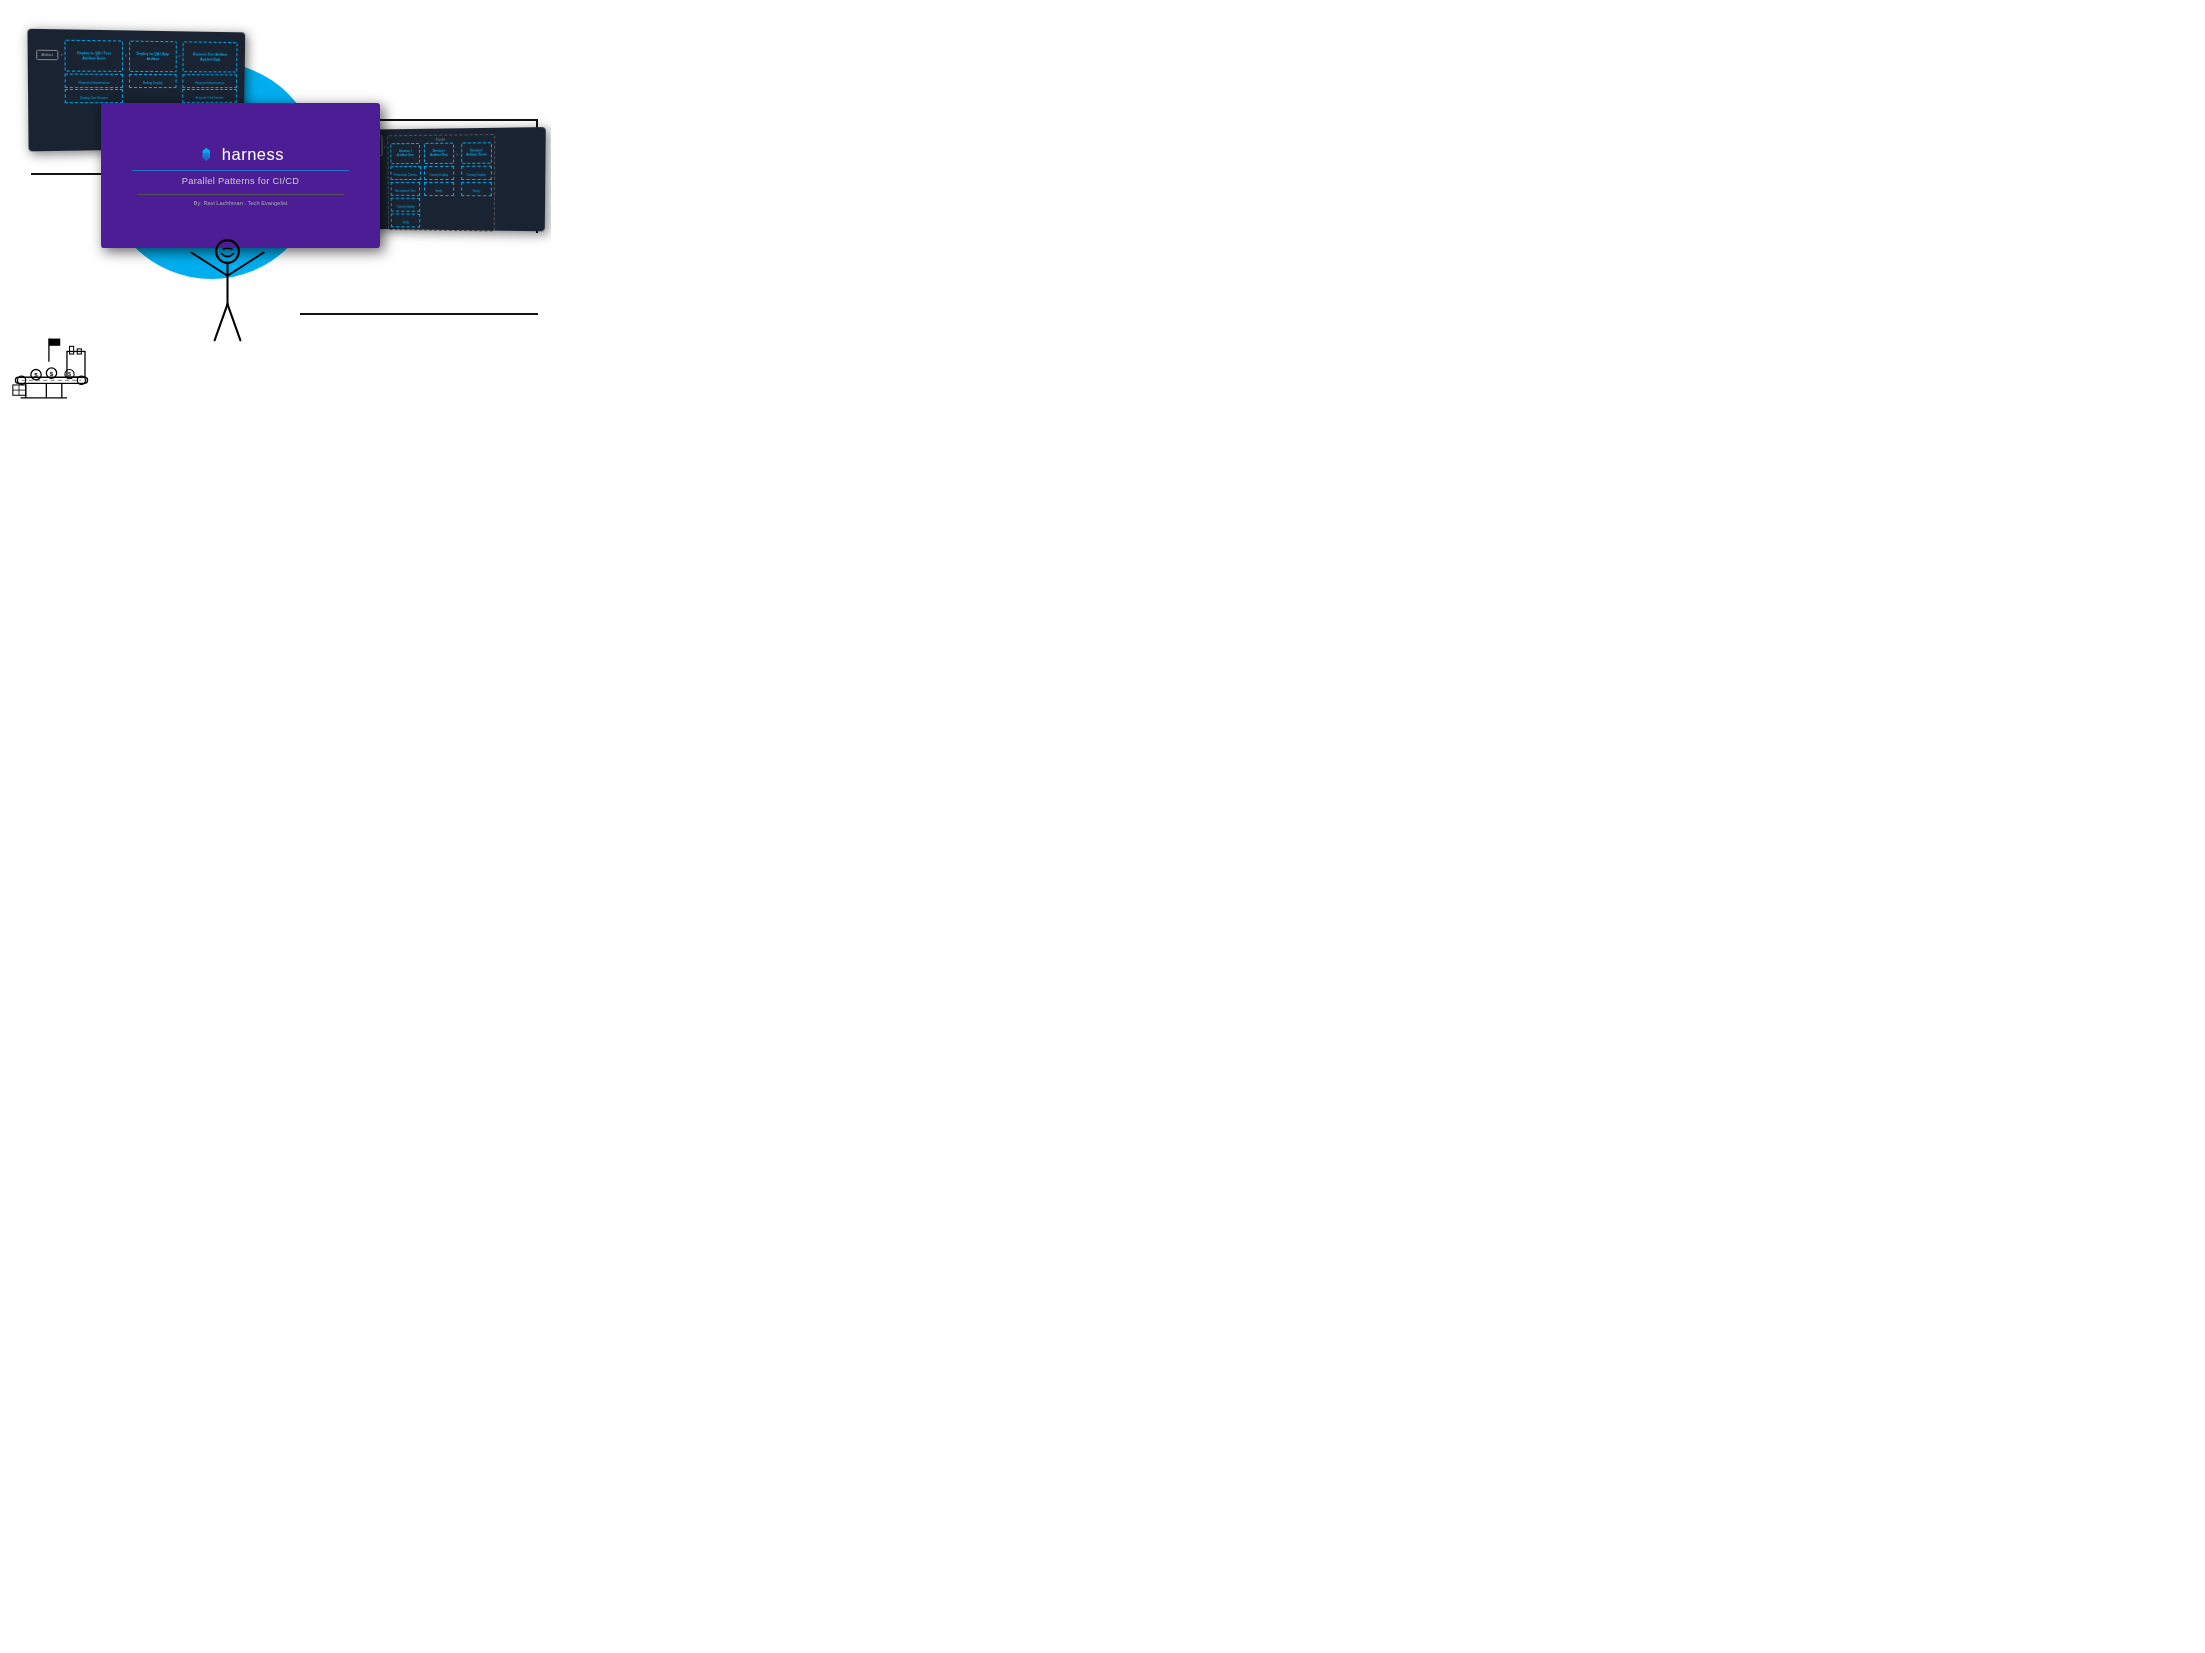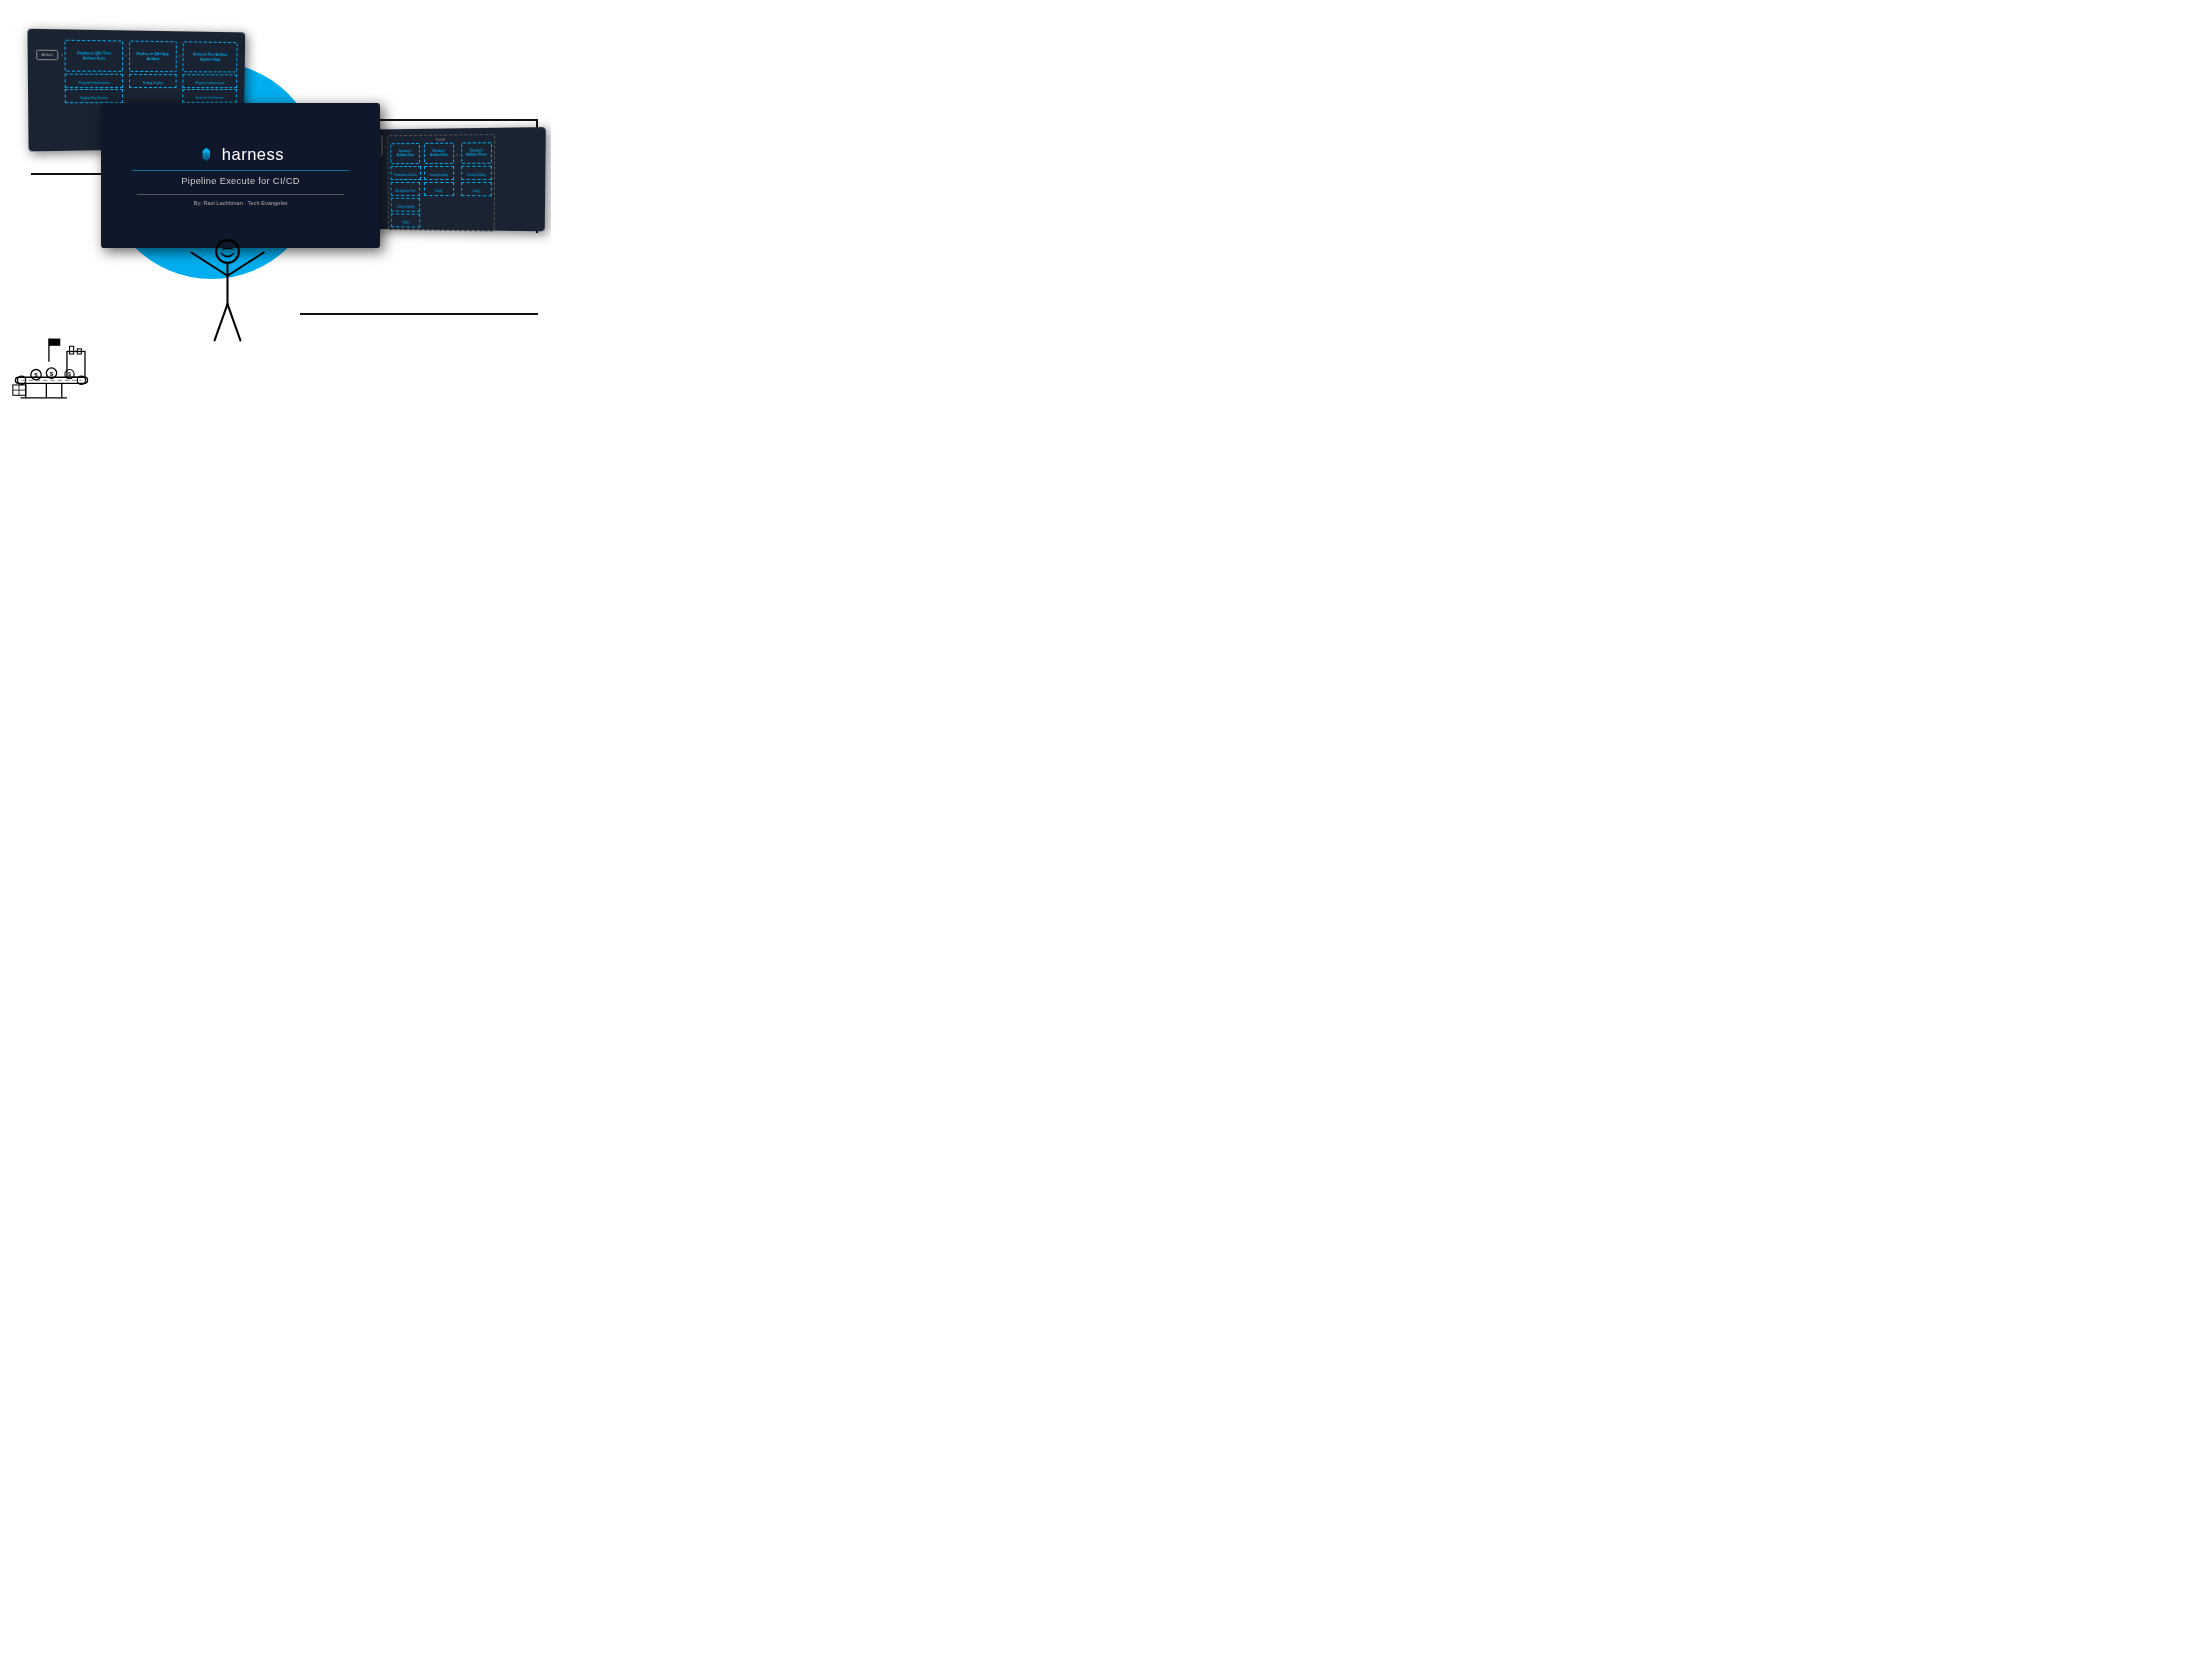--- a/index.html
+++ b/index.html
@@ -39,21 +39,21 @@
       box-shadow: 2.1px 2.1px 10.3px rgba(0,0,0,0.5);
     }
 
     
     .main-screen {
       position: absolute;
       top: 103px;
       left: 101px;
       width: 279px;
       height: 145px;
-      background: #0f172a;
+      background: #4c1d95;
       border-radius: 3.1px;
       z-index: 3;
       display: flex;
       flex-direction: column;
       align-items: center;
       justify-content: center;
       box-shadow: 3.1px 3.1px 13px rgba(0,0,0,0.6);
     }
 
     
@@ -434,21 +434,21 @@
   <div class="harness-logo-area">
 
     <svg class="harness-icon" viewBox="0 0 40 40" xmlns="http://www.w3.org/2000/svg">
       <path d="M20 4 L28 10 L28 18 L20 14 L12 18 L12 10 Z" fill="#00AEEF"></path>
       <path d="M12 18 L20 14 L28 18 L28 26 L20 22 L12 26 Z" fill="#00AEEF" opacity="0.7"></path>
       <path d="M12 26 L20 22 L28 26 L20 32 Z" fill="#00AEEF" opacity="0.5"></path>
     </svg>
     <span class="harness-text">harness</span>
   </div>
   <div class="harness-blue-line"></div>
-  <div class="main-title">Pipeline Execute for CI/CD</div>
+  <div class="main-title">Parallel Patterns for CI/CD</div>
   <div class="divider-line"></div>
   <div class="author-text">By: Ravi Lachhman . Tech Evangelist</div>
 </div>
 
 <div class="right-screen">
   <div class="right-pipeline">
 
     <div class="right-node">
       <div class="right-box" style="min-width:22px; min-height:20.7px; border-color:#888;">
         <span class="right-label-white">Jenkins</span>

